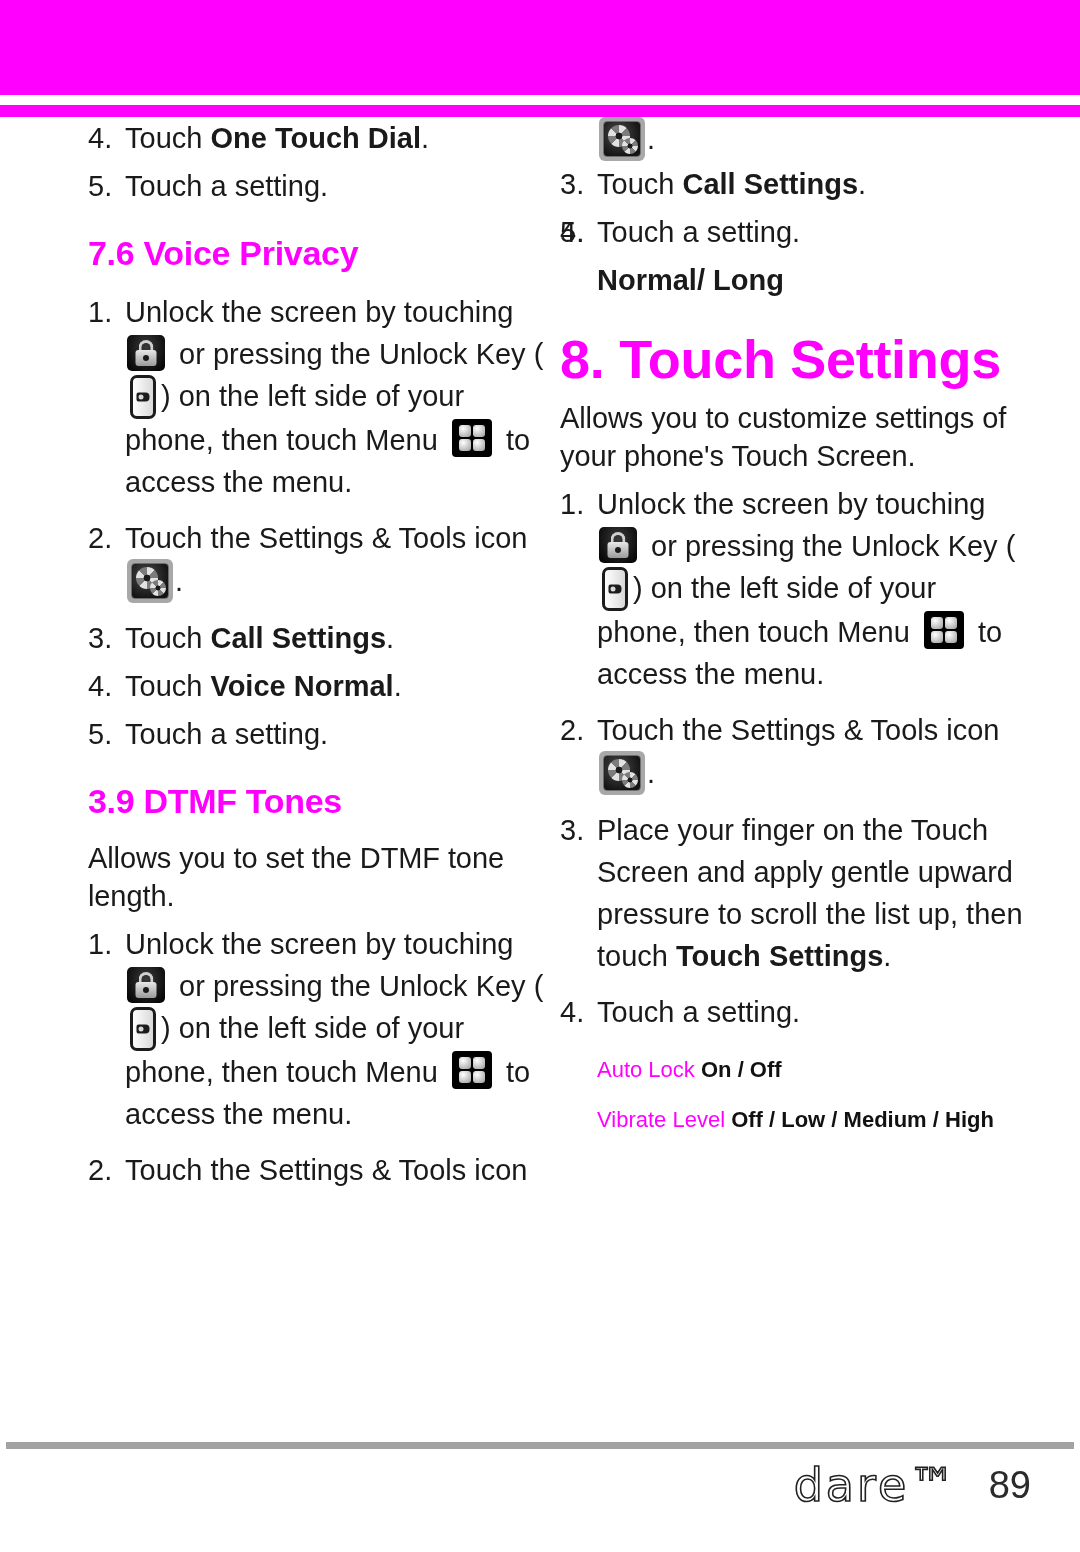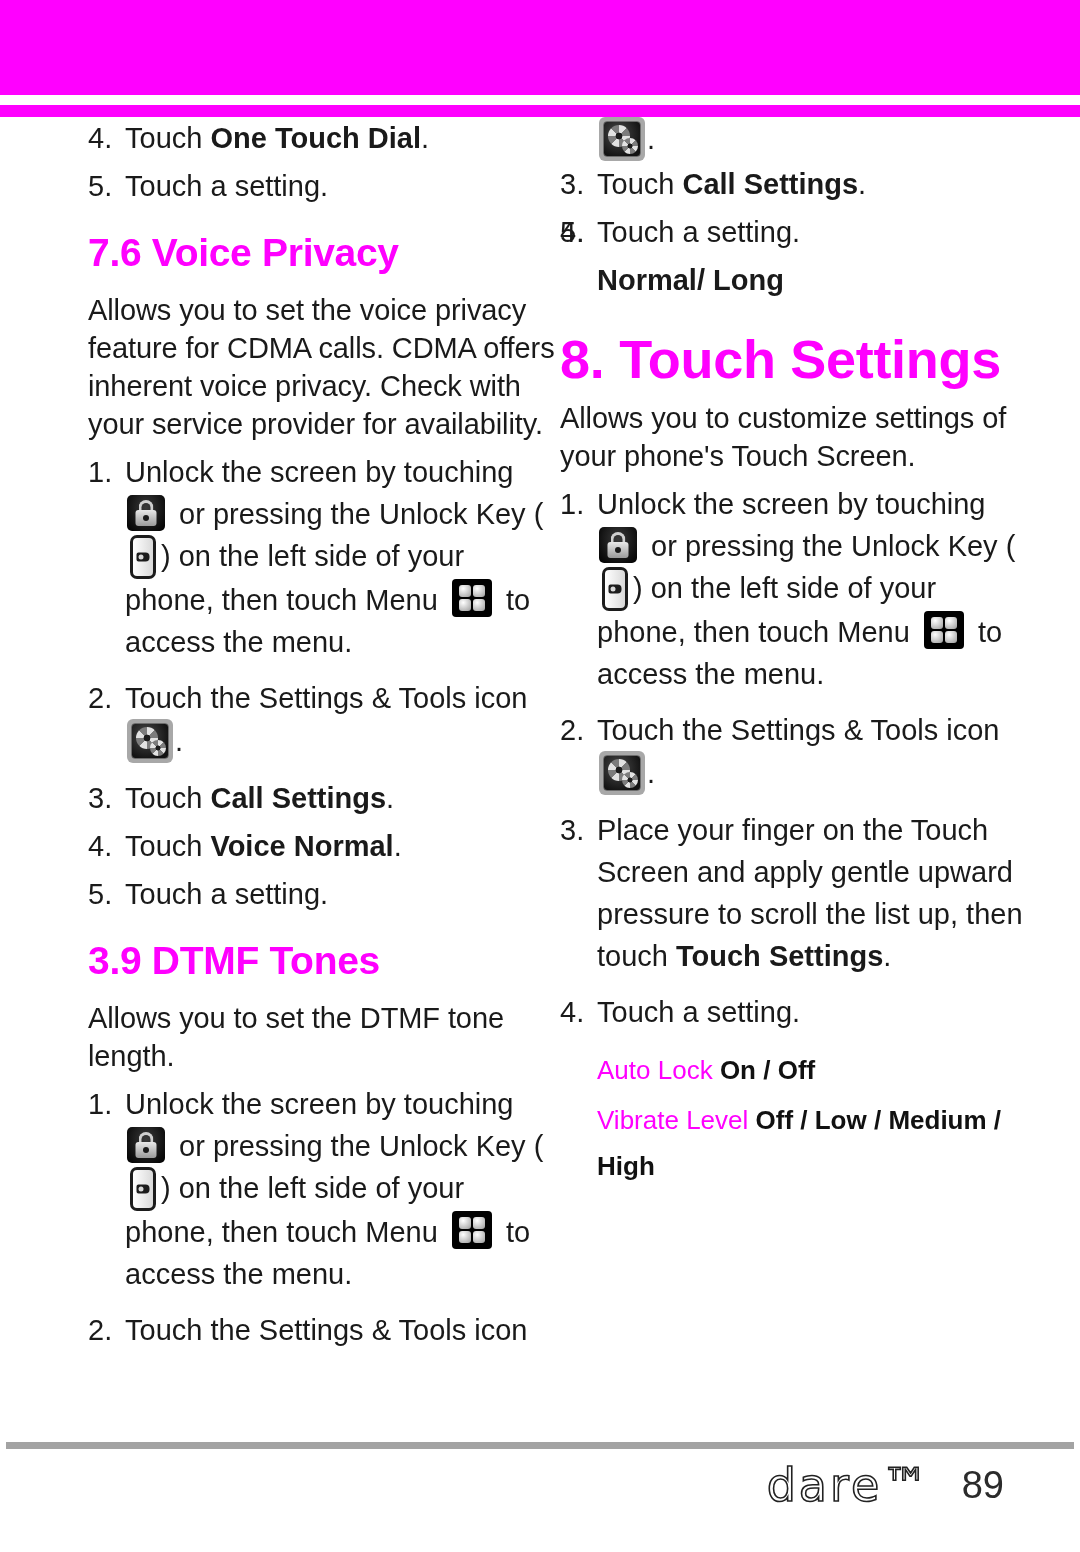--- a/index.html
+++ b/index.html
@@ -37,21 +37,21 @@
     font-size:29px;
     line-height:38px;
     letter-spacing:-0.1px;
     margin-bottom:8px;
   }
   .para.tight{ margin-bottom:2px; }
 
   .heading{
     color:#ff00ff;
     font-weight:bold;
-    font-size:39px;
+    font-size:34px;
     line-height:40px;
     letter-spacing:-0.3px;
     margin:26px 0 18px 0;
   }
   .heading.big{
     font-size:54px;
     line-height:48px;
     margin:34px 0 16px 0;
   }
 
@@ -76,21 +76,21 @@
     line-height:42px;
     font-weight:bold;
     margin-bottom:6px;
   }
 
   b, .b { font-weight:bold; }
 
   
   .setting{
     padding-left:37px;
-    font-size:26px;
+    font-size:22px;
     line-height:46px;
     margin-bottom:4px;
   }
   .setting .label{
     color:#ff00ff;
   }
   .setting .vals{
     font-weight:bold;
     color:#111;
   }
@@ -200,21 +200,21 @@
   .ico-gear .g2{ width:16px; height:16px; left:18px; top:16px; }
 
   
   .footer-rule{
     position:absolute; left:6px; top:1442px; width:1068px; height:7px;
     background:#a3a3a3;
   }
   .footer{
     position:absolute; left:0; top:1462px; width:1080px;
     text-align:right;
-    padding-right:76px;
+    padding-right:49px;
   }
   .logo-wrap{
     display:inline-block;
     vertical-align:middle;
     margin-right:26px;
   }
   .logo{
     font-size:46px;
     line-height:46px;
     letter-spacing:3px;
@@ -246,21 +246,20 @@
       <span><span>Touch </span><b>One Touch Dial</b><span>.</span></span>
     </div>
 
     <div class="step loose">
       <span class="num">5.</span>
       <span>Touch a setting.</span>
     </div>
 
     <div class="heading">7.6 Voice Privacy</div>
 
-    <div class="para">Allows you to set the voice privacy feature for CDMA calls. CDMA offers inherent voice privacy. Check with your service provider for availability.</div>
 
     <div class="step loose">
       <span class="num">1.</span>
       <span><span>Unlock the screen by touching</span>
         <span class="ico ico-lock"><span class="shackle"></span><span class="body"></span><span class="hole"></span></span>
         <span>or pressing the Unlock Key</span>
         <span>(</span><span class="ico ico-key"><span class="glyph"></span></span><span>) on the left side of your phone, then touch Menu</span>
         <span class="ico ico-menu"><i></i><i></i><i></i><i></i></span>
         <span>to access the menu.</span>
       </span>

